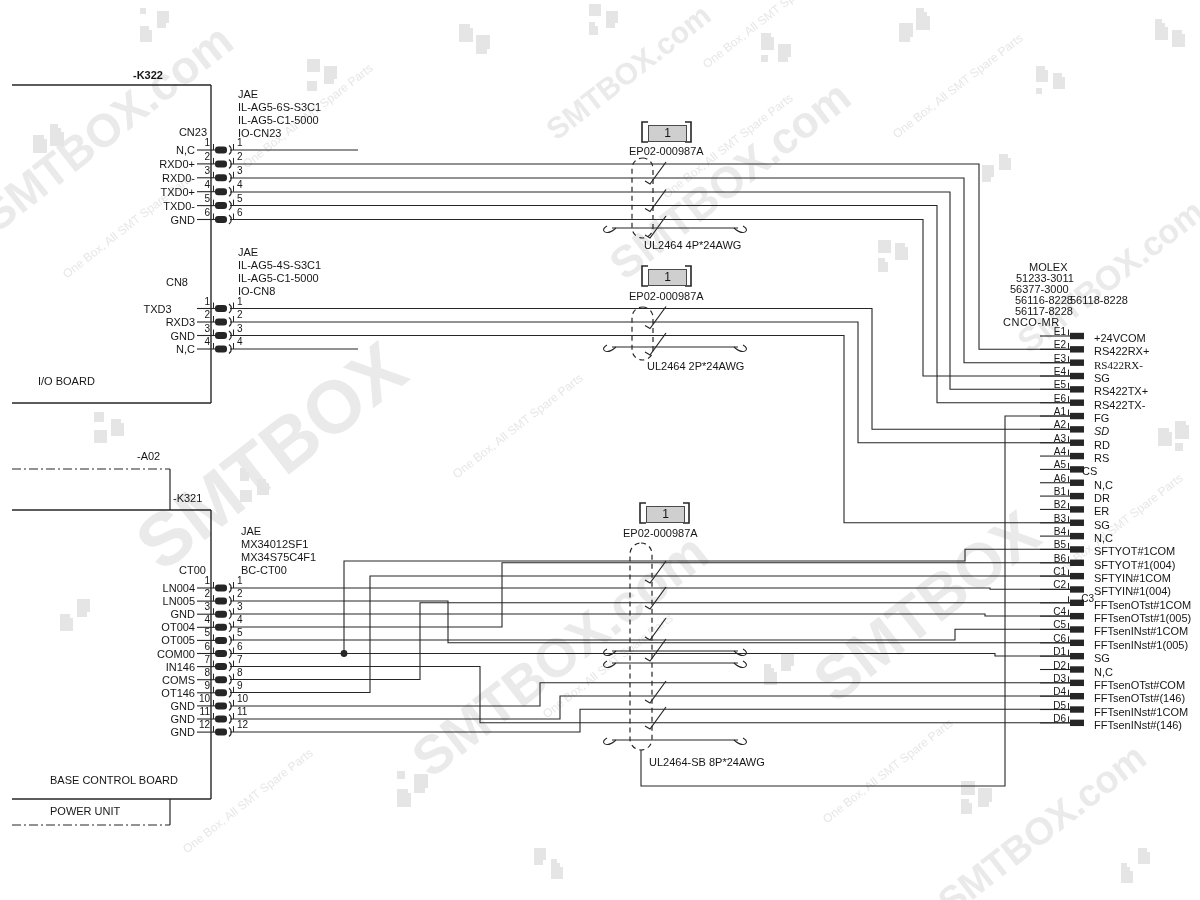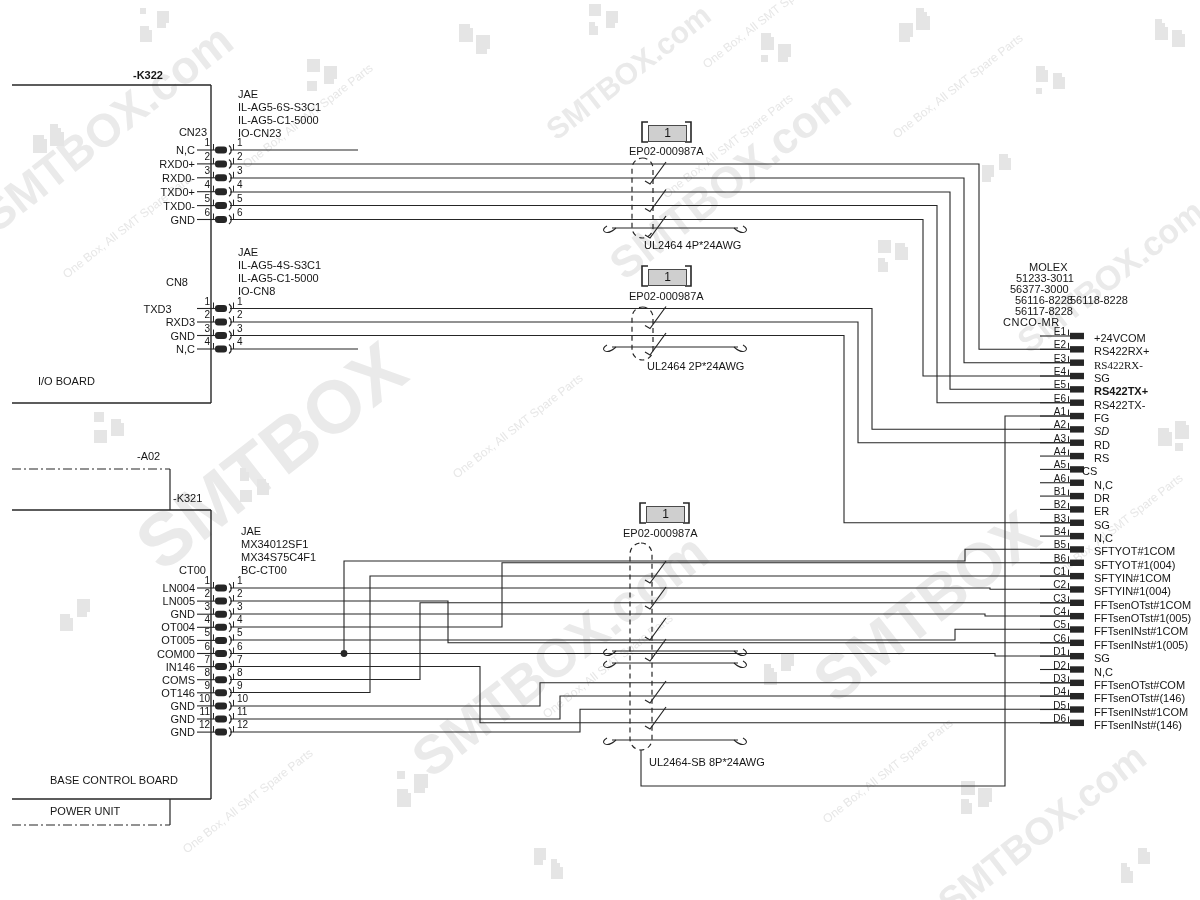--- a/index.html
+++ b/index.html
@@ -558,21 +558,21 @@
       <div class="lbl ra" style="left: 120px; top: 726.1px; width: 75px;">GND</div>
       <div class="pin-no ra" style="left: 1030px; top: 327px; width: 36px;">E1</div>
       <div class="lbl" style="left: 1094px; top: 332px;">+24VCOM</div>
       <div class="pin-no ra" style="left: 1030px; top: 340.34px; width: 36px;">E2</div>
       <div class="lbl" style="left: 1094px; top: 345.34px;">RS422RX+</div>
       <div class="pin-no ra" style="left: 1030px; top: 353.68px; width: 36px;">E3</div>
       <div class="lbl" style="left: 1094px; top: 358.68px; font-family: Liberation Serif, serif;">RS422RX-</div>
       <div class="pin-no ra" style="left: 1030px; top: 367.02px; width: 36px;">E4</div>
       <div class="lbl" style="left: 1094px; top: 372.02px;">SG</div>
       <div class="pin-no ra" style="left: 1030px; top: 380.36px; width: 36px;">E5</div>
-      <div class="lbl" style="left: 1094px; top: 385.36px; font-weight: bold;">RS422TX+</div>
+      <div class="lbl" style="left: 1094px; top: 385.36px;">RS422TX+</div>
       <div class="pin-no ra" style="left: 1030px; top: 393.7px; width: 36px;">E6</div>
       <div class="lbl" style="left: 1094px; top: 398.7px;">RS422TX-</div>
       <div class="pin-no ra" style="left: 1030px; top: 407.04px; width: 36px;">A1</div>
       <div class="lbl" style="left: 1094px; top: 412.04px;">FG</div>
       <div class="pin-no ra" style="left: 1030px; top: 420.38px; width: 36px;">A2</div>
       <div class="lbl" style="left: 1094px; top: 425.38px; font-style: italic;">SD</div>
       <div class="pin-no ra" style="left: 1030px; top: 433.72px; width: 36px;">A3</div>
       <div class="lbl" style="left: 1094px; top: 438.72px;">RD</div>
       <div class="pin-no ra" style="left: 1030px; top: 447.06px; width: 36px;">A4</div>
       <div class="lbl" style="left: 1094px; top: 452.06px;">RS</div>
@@ -589,21 +589,21 @@
       <div class="pin-no ra" style="left: 1030px; top: 527.1px; width: 36px;">B4</div>
       <div class="lbl" style="left: 1094px; top: 532.1px;">N,C</div>
       <div class="pin-no ra" style="left: 1030px; top: 540.44px; width: 36px;">B5</div>
       <div class="lbl" style="left: 1094px; top: 545.44px;">SFTYOT#1COM</div>
       <div class="pin-no ra" style="left: 1030px; top: 553.78px; width: 36px;">B6</div>
       <div class="lbl" style="left: 1094px; top: 558.78px;">SFTYOT#1(004)</div>
       <div class="pin-no ra" style="left: 1030px; top: 567.12px; width: 36px;">C1</div>
       <div class="lbl" style="left: 1094px; top: 572.12px;">SFTYIN#1COM</div>
       <div class="pin-no ra" style="left: 1030px; top: 580.46px; width: 36px;">C2</div>
       <div class="lbl" style="left: 1094px; top: 585.46px;">SFTYIN#1(004)</div>
-      <div class="pin-no ra" style="left: 1030px; top: 593.8px; width: 36px;">C3</div>
+      <div class="pin-no ra" style="left: 1058px; top: 593.8px; width: 36px;">C3</div>
       <div class="lbl" style="left: 1094px; top: 598.8px;">FFTsenOTst#1COM</div>
       <div class="pin-no ra" style="left: 1030px; top: 607.14px; width: 36px;">C4</div>
       <div class="lbl" style="left: 1094px; top: 612.14px;">FFTsenOTst#1(005)</div>
       <div class="pin-no ra" style="left: 1030px; top: 620.48px; width: 36px;">C5</div>
       <div class="lbl" style="left: 1094px; top: 625.48px;">FFTsenINst#1COM</div>
       <div class="pin-no ra" style="left: 1030px; top: 633.82px; width: 36px;">C6</div>
       <div class="lbl" style="left: 1094px; top: 638.82px;">FFTsenINst#1(005)</div>
       <div class="pin-no ra" style="left: 1030px; top: 647.16px; width: 36px;">D1</div>
       <div class="lbl" style="left: 1094px; top: 652.16px;">SG</div>
       <div class="pin-no ra" style="left: 1030px; top: 660.5px; width: 36px;">D2</div>

